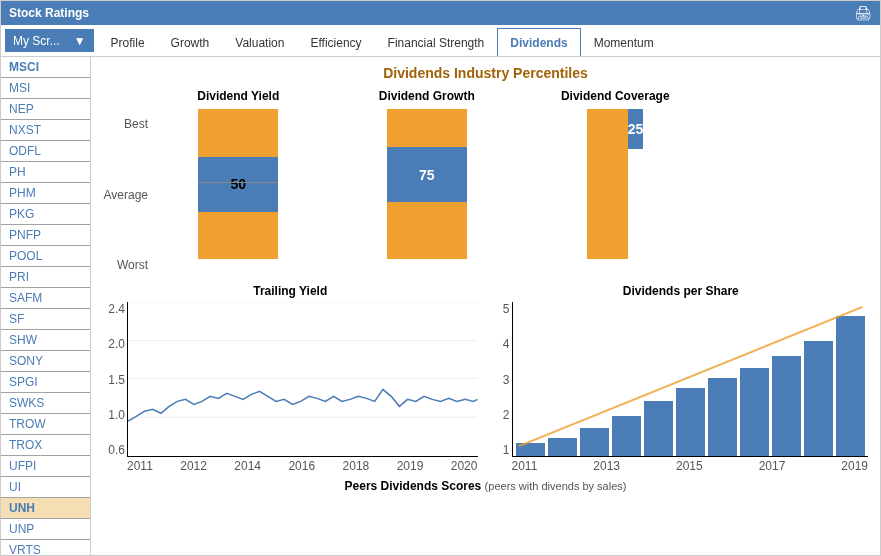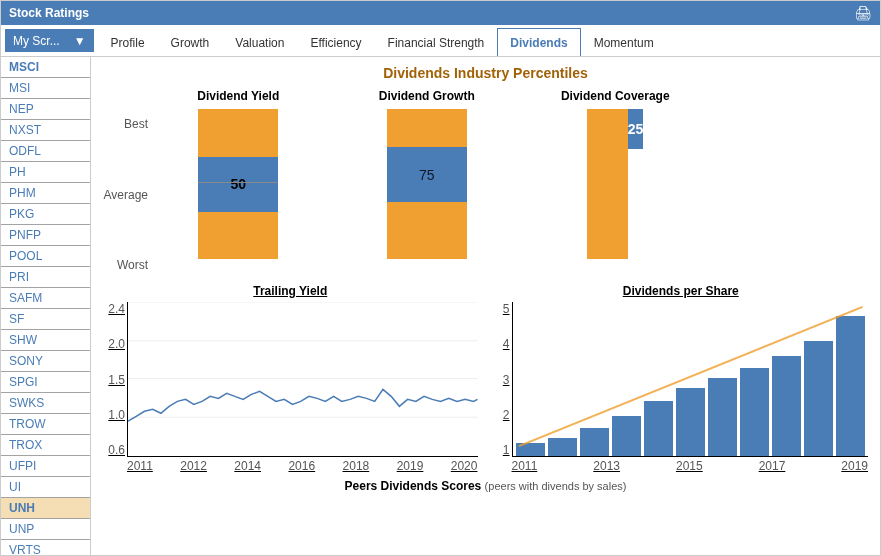--- a/index.html
+++ b/index.html
@@ -113,21 +113,20 @@
       font-weight: bold;
       font-size: 12px;
       margin-bottom: 6px;
       text-align: center;
     }
 
     .bottom-section {
       display: flex;
       gap: 16px;
       margin-top: 4px;
-      text-decoration: underline;
     }
 
     .chart-box {
       flex: 1;
       border: none;
     }
 
     .chart-title {
       text-align: center;
       font-weight: bold;
@@ -208,21 +207,21 @@
             <div style="background:#f0a030; flex:1;"></div>
           </div>
 
           <div style="width:80px; border-top:1px solid #888; margin-top:-77px; pointer-events:none; position:relative; z-index:1;"></div>
         </div>
 
         <div style="display:flex; flex-direction:column; align-items:center; flex:1; margin-left:20px;">
           <div class="percentile-title">Dividend Growth</div>
           <div style="position:relative; width:80px; height:150px; display:flex; flex-direction:column;">
             <div style="background:#f0a030; height:38px;"></div>
-            <div style="background:#4a7cb5; height:55px; display:flex; align-items:center; justify-content:center; color:#0f172a; font-weight:normal; font-size:14px;">75</div>
+            <div style="background:#4a7cb5; height:55px; display:flex; align-items:center; justify-content:center; color:#ffffff; font-weight:bold; font-size:14px;">75</div>
             <div style="background:#f0a030; flex:1;"></div>
           </div>
         </div>
 
         <div style="display:flex; flex-direction:column; align-items:center; flex:1; margin-left:20px;">
           <div class="percentile-title">Dividend Coverage</div>
           <div style="position:relative; width:56px; height:150px; display:flex; flex-direction:row;">
             <div style="background:#f0a030; flex:3;"></div>
             <div style="background:#4a7cb5; height:40px; display:flex; align-items:center; justify-content:center; color:#fff; font-weight:bold; font-size:14px;">25</div>
             <div style="background:#f0a030; height:25px;"></div>

